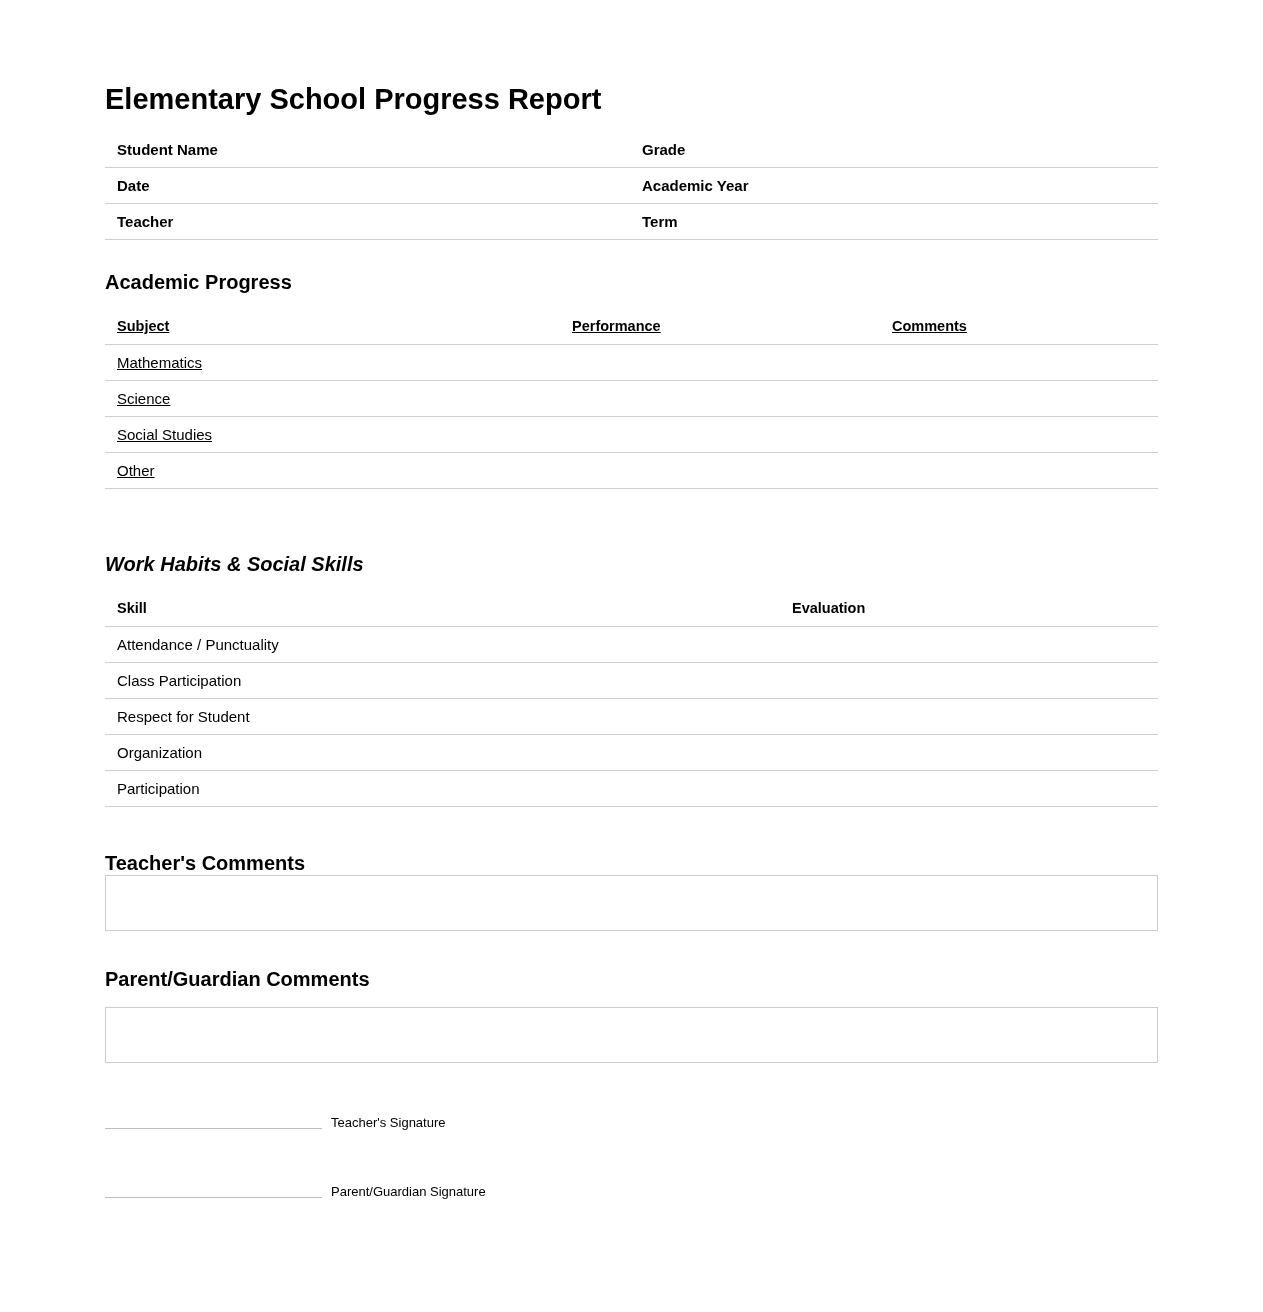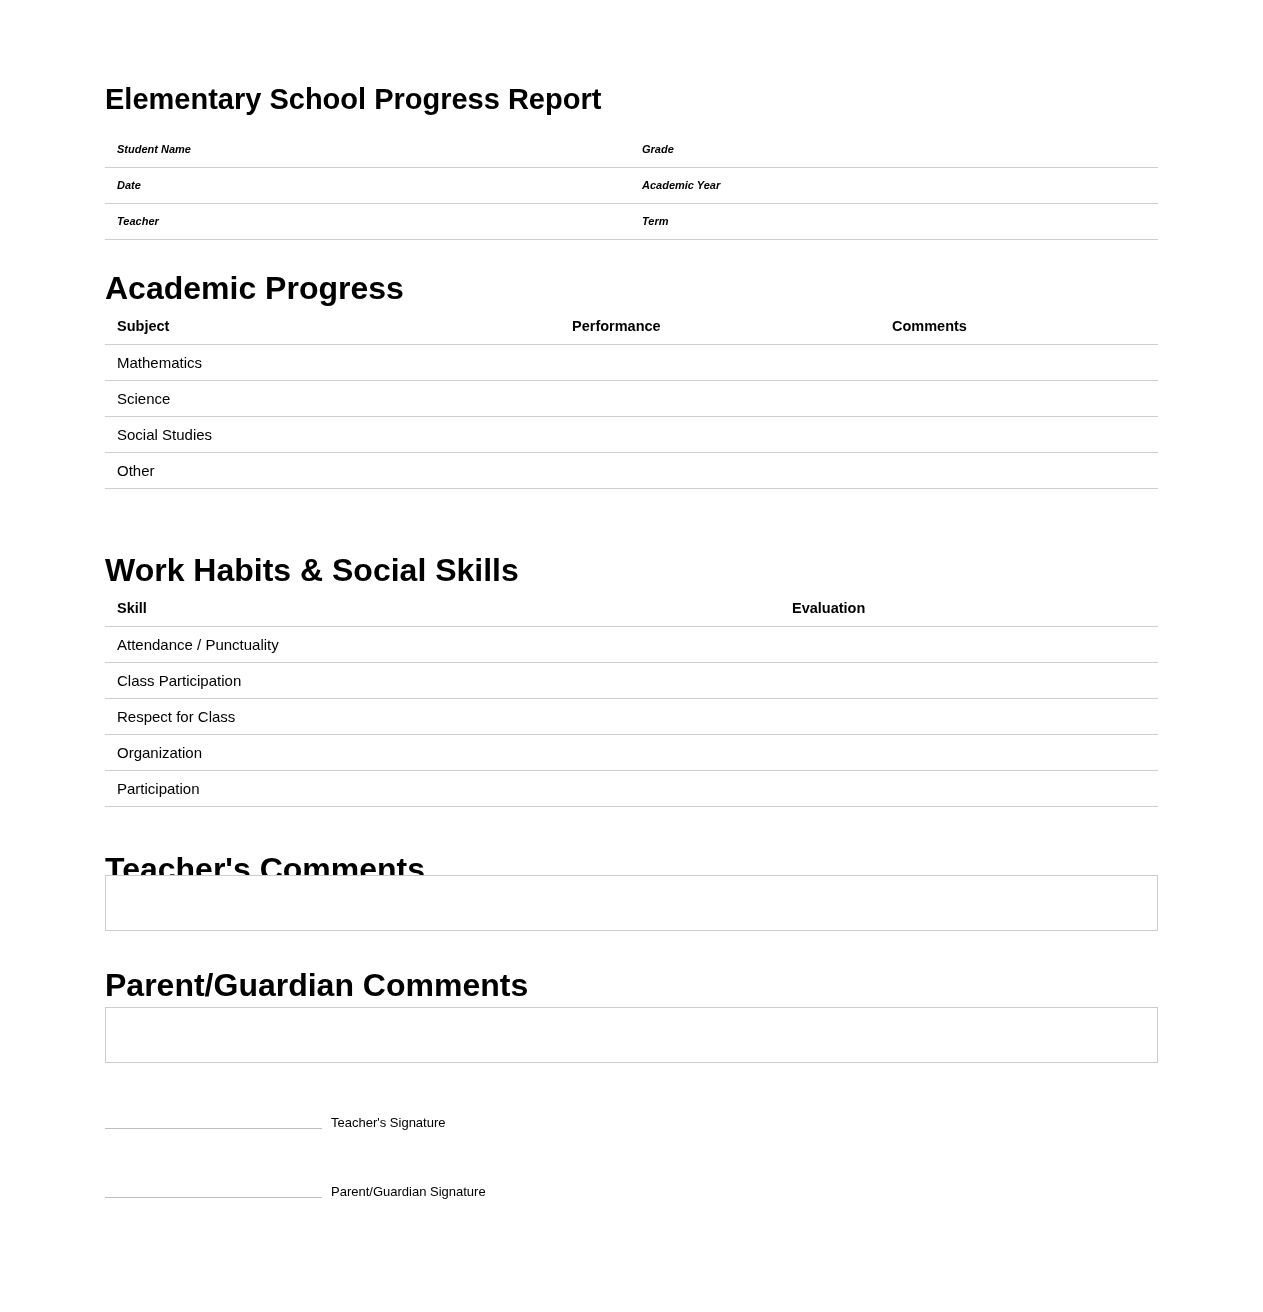--- a/index.html
+++ b/index.html
@@ -66,38 +66,37 @@
     font-size: 14.5px;
   }
   table.form-table td.cell-pad,
   table.form-table th.cell-pad {
     padding-left: 12px;
   }
 
   
   #info-table td {
     font-weight: bold;
-    font-size: 11px;
-    font-style: italic;
+    font-size: 15px;
   }
   #info-table col.c1 { width: 525px; }
   #info-table col.c2 { width: 528px; }
 
   
   #academic-table col.c1 { width: 455px; }
   #academic-table col.c2 { width: 320px; }
   #academic-table col.c3 { width: 278px; }
 
   
   #skills-table col.c1 { width: 675px; }
   #skills-table col.c2 { width: 378px; }
 
   
   h2.section-heading {
-    font-size: 32px;
+    font-size: 20px;
     font-weight: bold;
     margin: 0;
     padding: 0;
     line-height: 1;
     white-space: nowrap;
   }
 
   
   .comment-box {
     width: 1053px;
@@ -129,22 +128,22 @@
     font-size: 13px;
     font-weight: normal;
     line-height: 1;
     margin-left: 9px;
     white-space: nowrap;
   }
 
   
   #info-table-wrap   { position: absolute; top: 132px;  left: 0; }
   #h-academic        { position: absolute; top: 272px;  left: 0; }
-  #academic-wrap     { position: absolute; top: 309px;  left: 0; }
-  #h-skills          { position: absolute; top: 554px;  left: 0; }
+  #academic-wrap     { position: absolute; top: 309px;  left: 0; text-decoration: underline; }
+  #h-skills          { position: absolute; top: 554px;  left: 0; font-style: italic; }
   #skills-wrap       { position: absolute; top: 591px;  left: 0; }
   #h-teacher-comments{ position: absolute; top: 837px;  left: 0; margin-top: 16px; }
   #teacher-box-wrap  { position: absolute; top: 875px;  left: 0; }
   #h-parent-comments { position: absolute; top: 969px;  left: 0; }
   #parent-box-wrap   { position: absolute; top: 1007px; left: 0; }
   #sig-teacher       { position: absolute; top: 1111px; left: 0; }
   #sig-parent        { position: absolute; top: 1180px; left: 0; }
 </style>
 </head>
 <body>
@@ -235,21 +234,21 @@
         <tbody>
           <tr>
             <td class="cell-pad">Attendance / Punctuality</td>
             <td class="cell-pad"></td>
           </tr>
           <tr>
             <td class="cell-pad">Class Participation</td>
             <td class="cell-pad"></td>
           </tr>
           <tr>
-            <td class="cell-pad">Respect for Class</td>
+            <td class="cell-pad">Respect for Student</td>
             <td class="cell-pad"></td>
           </tr>
           <tr>
             <td class="cell-pad">Organization</td>
             <td class="cell-pad"></td>
           </tr>
           <tr>
             <td class="cell-pad">Participation</td>
             <td class="cell-pad"></td>
           </tr>

